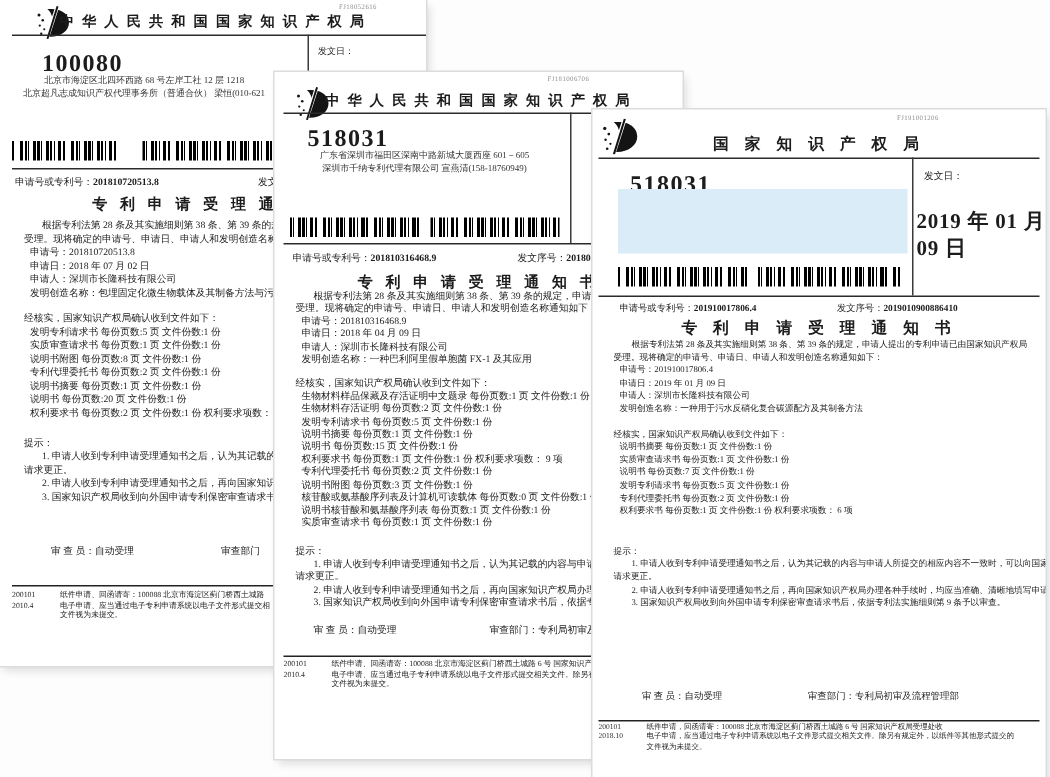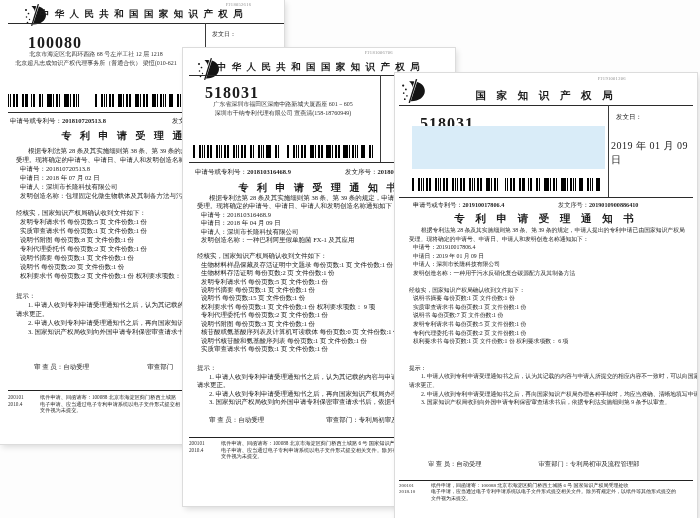--- a/index.html
+++ b/index.html
@@ -36,21 +36,21 @@
   .page-r .hrule{top:32px;left:4px;right:4px;}
 
   .vline{position:absolute;width:1px;background:#3a3a3a;}
   .page-l .vline{left:205px;top:23px;height:89px;}
   .page-m .vline{left:197px;top:27px;height:87px;}
   .page-r .vline{left:213px;top:32px;height:92px;}
 
   .ddate{position:absolute;font-size:6px;}
   .page-l .ddate{left:212px;top:30px;}
   .page-r .ddate{left:221px;top:40px;font-size:6.5px;}
-  .dval{position:absolute;font-weight:normal;font-size:10px;letter-spacing:.5px;}
+  .dval{position:absolute;font-weight:bold;font-size:14px;letter-spacing:.5px;}
   .page-r .dval{left:216px;top:66px;}
 
   .docnum{position:absolute;font-weight:bold;font-size:16px;letter-spacing:1px;}
   .page-l .docnum{left:28px;top:34px;}
   .page-m .docnum{left:22px;top:36px;}
   .page-r .docnum{left:25px;top:42px;}
 
   .addr{position:absolute;text-align:center;font-size:6px;line-height:9px;color:#333;}
   .page-l .addr{left:8px;top:50px;width:176px;}
   .page-m .addr{left:8px;top:52px;width:184px;}

